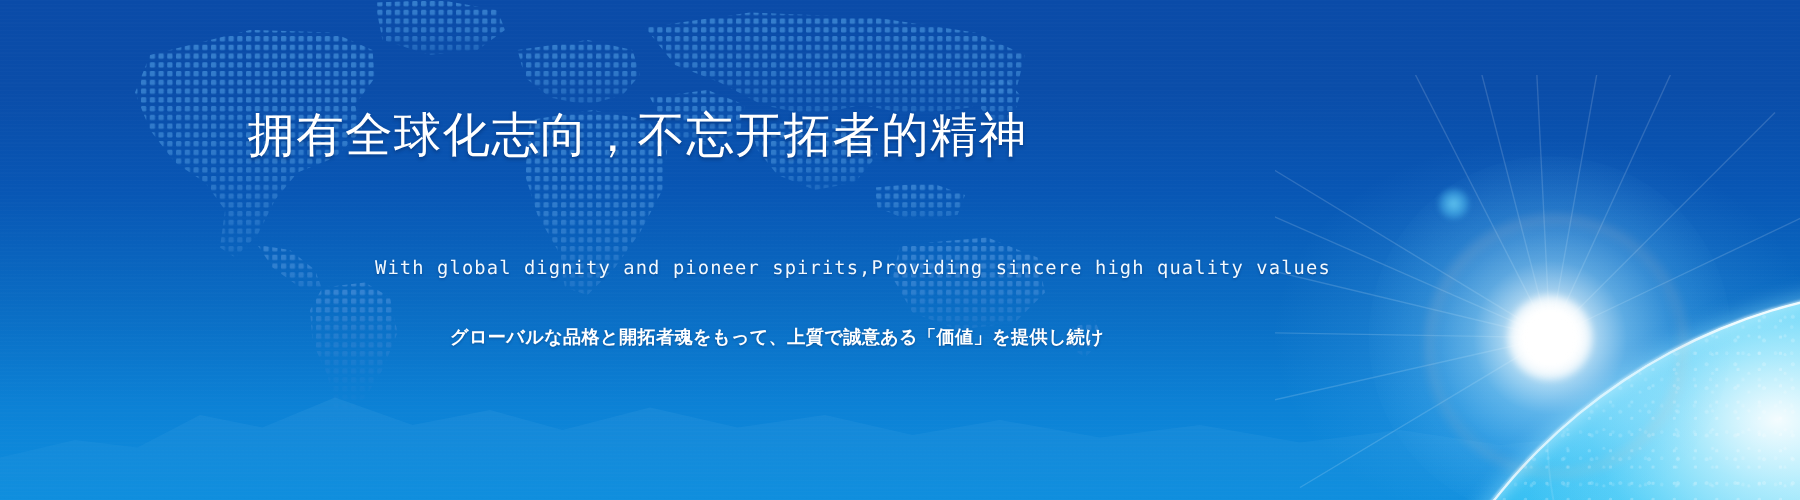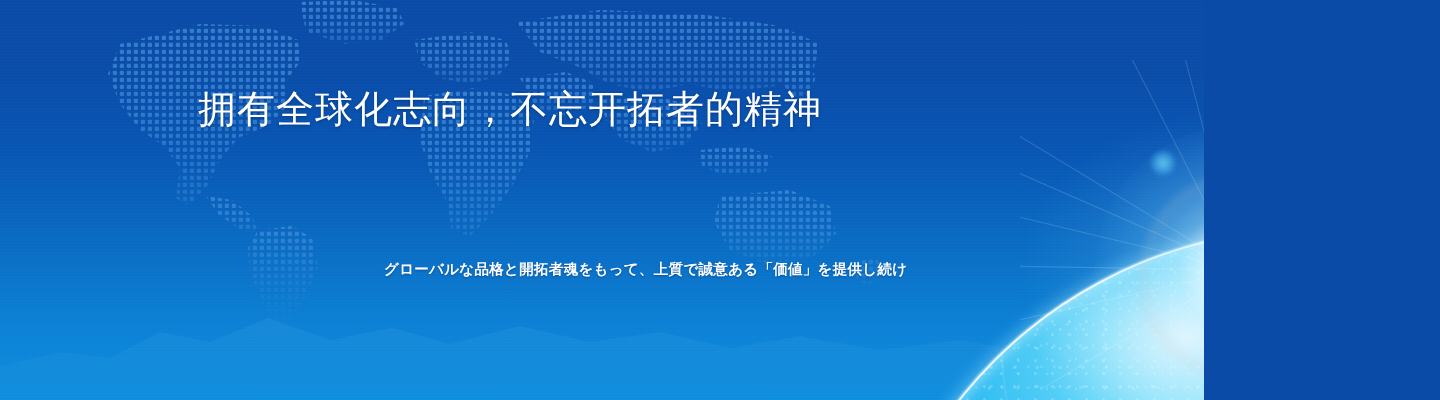--- a/index.html
+++ b/index.html
@@ -2,21 +2,21 @@
 <html><head>
 <meta charset="utf-8">
 <style>
   html, body {
     margin: 0;
     padding: 0;
     background: #0a4ba8;
   }
   #banner {
     position: relative;
-    width: 1204px;
+    width: 1440px;
     height: 400px;
     overflow: hidden;
     font-family: "Liberation Sans", sans-serif;
     
     background:
       linear-gradient(180deg,
         #0a4ba8 0%,
         #0a4da9 18%,
         #0856b4 38%,
         #0a6dc4 62%,
@@ -231,21 +231,21 @@
     font-family: "DejaVu Sans Mono", "Liberation Mono", monospace;
     font-size: 15px;
     letter-spacing: .9px;
     white-space: nowrap;
     text-shadow: 0 1px 2px rgba(0,30,80,.40);
     pointer-events: auto;
   }
 
   #subtitle-ja {
     position: absolute;
-    left: 384px;
+    left: 360px;
     top: 260px;
     color: #ffffff;
     font-family: "DejaVu Sans", "Liberation Sans", sans-serif;
     font-size: 14.5px;
     font-weight: bold;
     letter-spacing: .3px;
     white-space: nowrap;
     text-shadow: 0 1px 2px rgba(0,30,80,.40);
     pointer-events: auto;
     text-align: center;
@@ -363,16 +363,17 @@
         <line x1="220" y1="210" x2="430" y2="110"></line>
       </g>
     </svg>
   </div>
   <div id="flare-ring"></div>
   <div id="flare-core"></div>
   <div id="lens-orb"></div>
 
   <div id="copy">
     <div class="headline" id="headline-1">拥有全球化志向，不忘开拓者的精神</div>
+    <div id="subtitle-en">With global dignity and pioneer spirits,Providing sincere high quality values</div>
     <div id="subtitle-ja">グローバルな品格と開拓者魂をもって、上質で誠意ある「価値」を提供し続け</div>
   </div>
 
 </div>
 
 </body></html>

